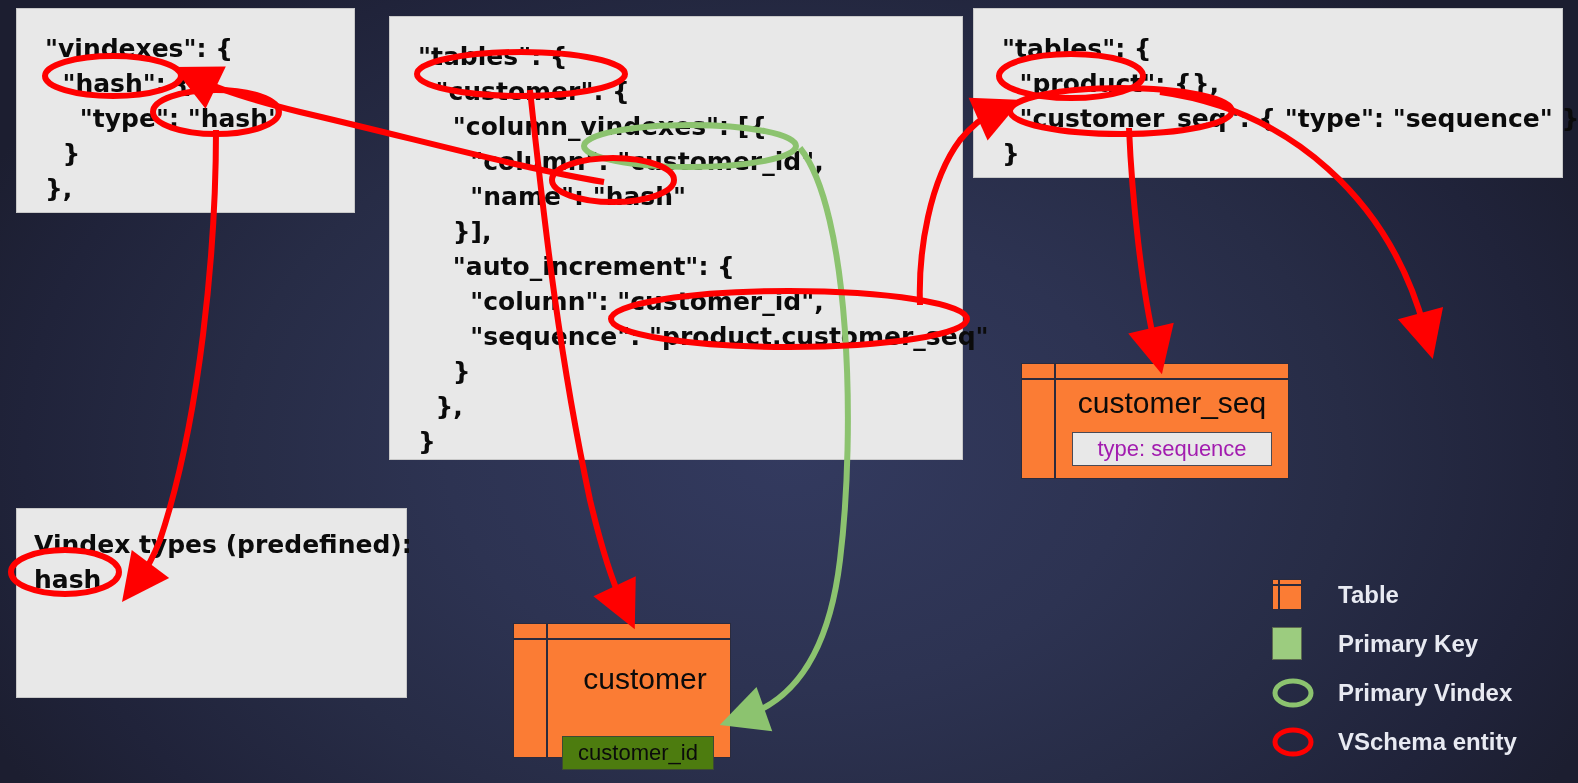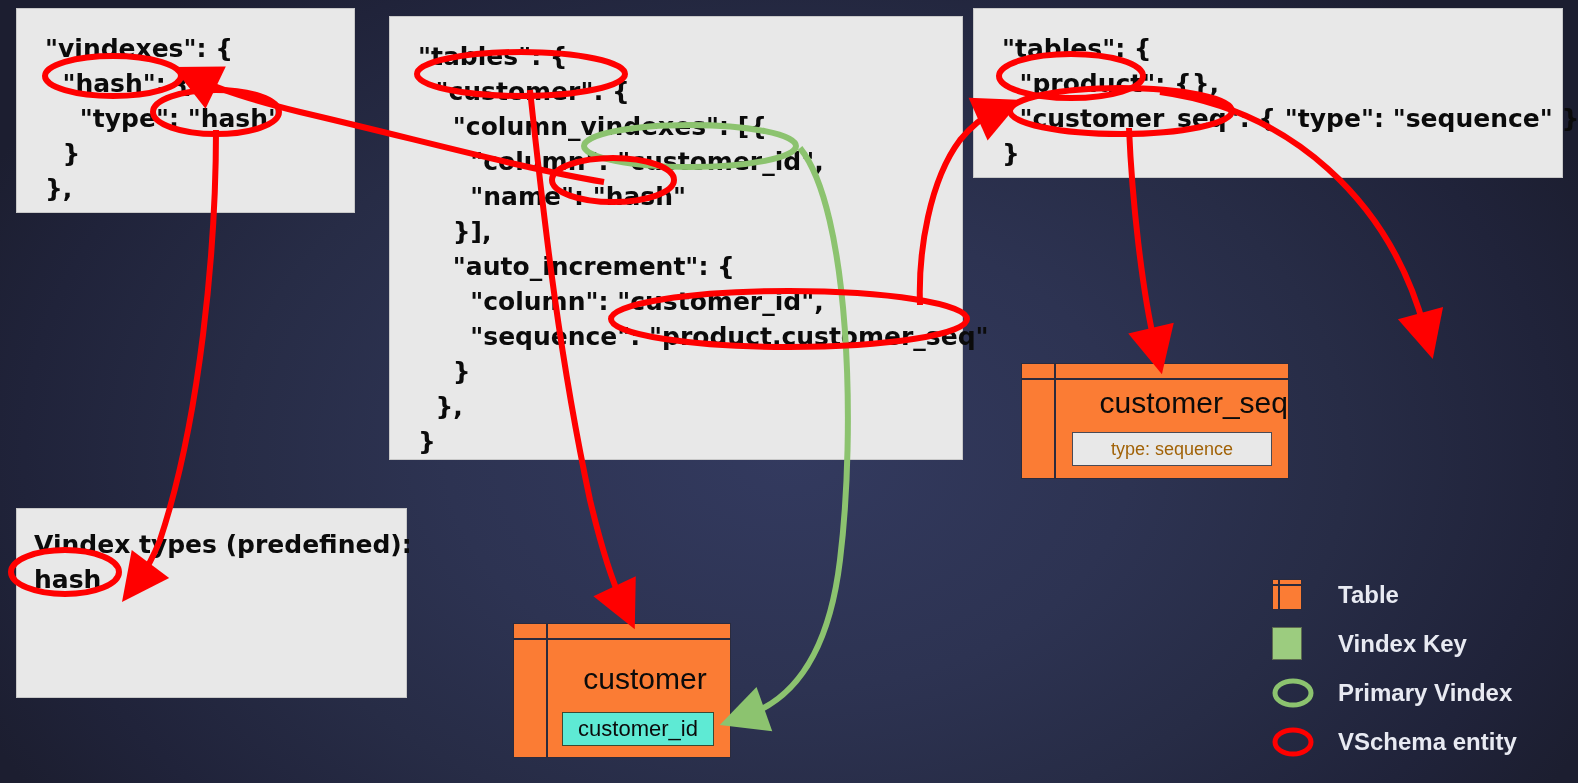--- a/index.html
+++ b/index.html
@@ -67,43 +67,43 @@
     position:absolute;top:0;bottom:0;left:32px;width:2px;background:#2b2b3d;
   }
   .tablenode .tname{
     position:absolute;left:34px;right:0;top:22px;
     text-align:center;
     font-family:"Liberation Sans", sans-serif;
     font-size:30px;color:#0b0b0b;
   }
   .pkbox{
     position:absolute;
-    background:#5eead4;
+    background:#4d7c0f;
     border:1px solid #3b4a33;
     box-sizing:border-box;
     font-family:"Liberation Sans", sans-serif;
     font-size:22px;color:#0b0b0b;
-    display:flex;align-items:center;justify-content:center;
+    display:flex;align-items:center;justify-content:center;margin-top:24px;
   }
   .attrbox{
     position:absolute;
     background:#e8e8e8;
     border:1px solid #4a4a55;
     box-sizing:border-box;
     font-family:"Liberation Sans", sans-serif;
-    font-size:18px;color:#a16207;
+    font-size:22px;color:#a21caf;
     display:flex;align-items:center;justify-content:center;
   }
 
   #node-customer{ left:513px; top:623px; width:218px; height:135px; }
   #node-customer .tname{ top:38px;padding-left:12px; }
   #node-customer .pkbox{ left:48px; top:88px; width:152px; height:34px; }
 
   #node-customerseq{ left:1021px; top:363px; width:268px; height:116px; }
-  #node-customerseq .tname{ top:22px;text-align:right; }
+  #node-customerseq .tname{ top:22px; }
   #node-customerseq .attrbox{ left:50px; top:68px; width:200px; height:34px; }
 
   #node-product{ left:1348px; top:367px; width:160px; height:52px; }
   #node-product .tname{ top:6px; }
   #node-product .rowline{ top:10px; }
 
   
   #legend{ position:absolute; left:1272px; top:570px; z-index:4; }
   .leg-row{ display:flex; align-items:center; height:49px;font-weight:bold; }
   .leg-icon{ width:46px; display:flex; align-items:center; justify-content:flex-start; }
@@ -249,21 +249,21 @@
             <i class="v"></i>
           </span>
       </span>
       <span class="leg-label">Table</span>
     </div>
 
     <div class="leg-row">
       <span class="leg-icon">
         <span class="sw-pk"></span>
       </span>
-      <span class="leg-label">Vindex Key</span>
+      <span class="leg-label">Primary Key</span>
     </div>
 
     <div class="leg-row">
       <span class="leg-icon">
         <svg width="46" height="34" viewBox="0 0 46 34">
           <ellipse cx="21" cy="17" rx="18" ry="12" fill="none" stroke="#8cc36f" stroke-width="5"></ellipse>
         </svg>
       </span>
       <span class="leg-label">Primary Vindex</span>
     </div>

